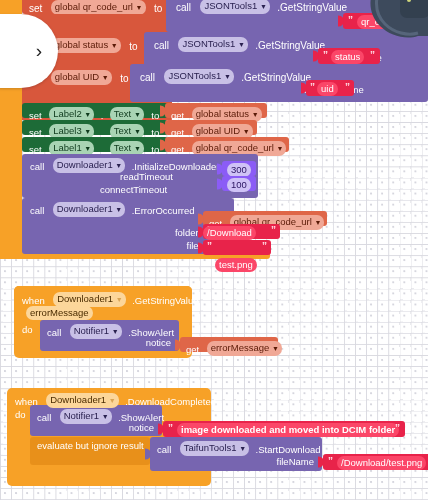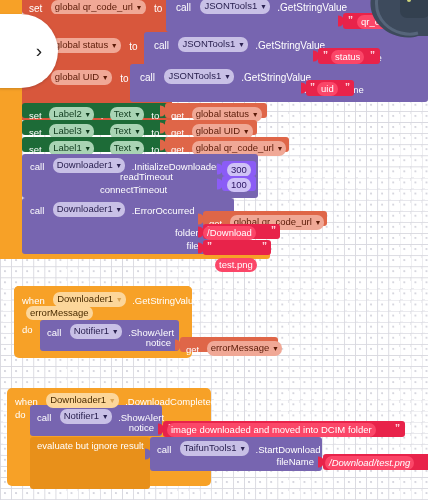--- a/index.html
+++ b/index.html
@@ -293,40 +293,40 @@
   <div class="lbl" style="position:absolute;left:7px;top:3px;">
     <span class="wtxt" style="font-size:9.5px;">call</span>
     <span class="pill c-purple-pill" style="margin-left:4px;"><span>Notifier1</span> <span class="caret">▼</span></span>
     <span class="wtxt" style="font-size:9.5px;margin-left:2px;">.ShowAlert</span>
   </div>
   <div class="lbl wtxt" style="position:absolute;right:8px;top:18px;font-size:9.5px;">notice</div>
 </div>
 <div class="blk c-text" style="left:163px;top:421px;width:242px;height:16px;border-radius:3px;">
   <div class="plug c-text"></div>
   <span class="q" style="position:absolute;left:5px;top:2px;">”</span>
-  <span class="pill c-text-pill" style="position:absolute;left:4px;top:2px;">image downloaded and moved into DCIM folder</span>
+  <span class="pill c-text-pill" style="position:absolute;left:14px;top:2px;font-weight:bold;">image downloaded and moved into DCIM folder</span>
   <span class="q" style="position:absolute;right:5px;top:2px;">”</span>
 </div>
 
-<div class="blk c-orange-d" style="left:30px;top:437px;width:120px;height:52px;border-radius:3px;">
+<div class="blk c-orange-d" style="left:30px;top:437px;width:120px;height:28px;border-radius:3px;">
   <div class="lbl wtxt" style="position:absolute;left:7px;top:4px;font-size:9.5px;">evaluate but ignore result</div>
 </div>
 <div class="blk c-purple" style="left:150px;top:437px;width:172px;height:34px;border-radius:3px;">
   <div class="plug c-purple"></div>
   <div class="lbl" style="position:absolute;left:7px;top:3px;">
     <span class="wtxt" style="font-size:9.5px;">call</span>
     <span class="pill c-purple-pill" style="margin-left:4px;"><span>TaifunTools1</span> <span class="caret">▼</span></span>
     <span class="wtxt" style="font-size:9.5px;margin-left:2px;">.StartDownload</span>
   </div>
   <div class="lbl wtxt" style="position:absolute;right:8px;top:20px;font-size:9.5px;">fileName</div>
 </div>
 <div class="blk c-text" style="left:323px;top:454px;width:115px;height:16px;border-radius:3px;">
   <div class="plug c-text"></div>
   <span class="q" style="position:absolute;left:5px;top:2px;">”</span>
-  <span class="pill c-text-pill" style="position:absolute;left:2px;top:2px;font-style:italic;">/Download/test.png</span>
+  <span class="pill c-text-pill" style="position:absolute;left:14px;top:2px;">/Download/test.png</span>
 </div>
 
 <div id="drawer">
   <span class="chev">›</span>
 </div>
 
 <svg id="overlay" viewBox="0 0 74 62">
   <path d="M22 -6 C8 4, 6 26, 20 40 C30 50, 46 54, 58 50 L74 50 L74 -12 L30 -12 Z" fill="#3d4a5c"></path>
   <path d="M26 -4 C14 6, 13 26, 25 38 C34 47, 48 50, 58 47" fill="none" stroke="#56657a" stroke-width="3"></path>
   <rect x="40" y="2" width="30" height="30" rx="7" fill="#33404f"></rect>

